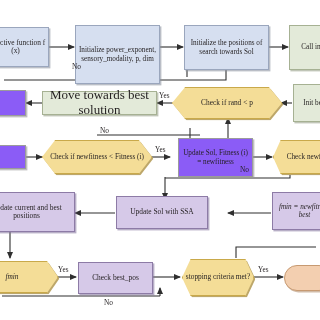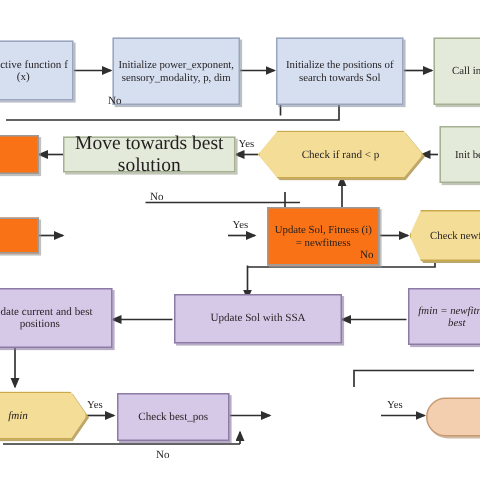--- a/index.html
+++ b/index.html
@@ -21,21 +21,21 @@
     color:#231f20;
     z-index:3;
   }
   .node .txt{padding:0 2px;display:block;}
   .rect{
     border:1px solid #8d8d8d;
     box-shadow:1.2px 1.2px 0 rgba(120,118,125,.55);
   }
   .blue{background:#d6dff0;border-color:#9aa6bd;box-shadow:1.4px 1.4px 0 rgba(140,146,160,.6);}
   .green{background:#e3ead9;border-color:#a6b193;box-shadow:1.4px 1.4px 0 rgba(150,158,135,.6);}
-  .grey{background:#f97316;border-color:#9b9b9b;box-shadow:1.4px 1.4px 0 rgba(150,150,150,.6);}
+  .grey{background:#8b5cf6;border-color:#9b9b9b;box-shadow:1.4px 1.4px 0 rgba(150,150,150,.6);}
   .purple{background:#d6c9e8;border-color:#8d7ba6;box-shadow:1.4px 1.4px 0 rgba(135,120,160,.6);}
   .hex{
     background:#f4dd97;
     border:1px solid #c9a94a;
     clip-path:polygon(12% 0,88% 0,100% 50%,88% 100%,12% 100%,0 50%);
   }
   .hexwrap{position:absolute;z-index:3;}
   .hexwrap .hx{
     position:absolute;inset:0;
     display:flex;align-items:center;justify-content:center;text-align:center;
@@ -127,21 +127,21 @@
       <path d="M2,296 L160,296"></path>
 
       <path d="M236,258 L236,247 L316,247"></path>
     </g>
   </svg>
 
   <div class="node rect blue" style="left:-18px;top:27px;width:67px;height:40px;font-size:7.4px;">
     <span class="txt">Objective function f (x)</span>
   </div>
 
-  <div class="node rect blue" style="left:75px;top:25px;width:85px;height:45px;font-size:7.2px;">
+  <div class="node rect blue" style="left:75px;top:25px;width:85px;height:59px;font-size:7.2px;">
     <span class="txt">Initialize power_exponent, sensory_modality, p, dim</span>
   </div>
 
   <div class="node rect blue" style="left:184px;top:25px;width:85px;height:45px;font-size:7.2px;">
     <span class="txt">Initialize the positions of search towards Sol</span>
   </div>
 
   <div class="node rect green" style="left:289px;top:25px;width:48px;height:45px;font-size:7.2px;">
     <span class="txt">Call init</span>
   </div>
@@ -173,20 +173,25 @@
   </div>
 
   <div class="edgelabel" style="left:100px;top:126px;font-size:7.4px;">
     <span>No</span>
   </div>
 
   <div class="node rect grey" style="left:-18px;top:145px;width:44px;height:24px;font-size:7px;">
     <span class="txt"></span>
   </div>
 
+  <div class="hexwrap" style="left:42px;top:140px;width:110px;height:34px;">
+    <div class="hexshadow"></div>
+    <div class="hex" style="position:absolute;inset:0;"></div>
+    <div class="hx" style="font-size:7.2px;">Check if newfitness &lt; Fitness (i)</div>
+  </div>
 
   <div class="edgelabel" style="left:155px;top:146px;font-size:7.2px;">
     <span>Yes</span>
   </div>
 
   <div class="node rect grey" style="left:178px;top:138px;width:75px;height:39px;font-size:7.2px;">
     <span class="txt">Update Sol, Fitness (i) = newfitness</span>
   </div>
 
   <div class="hexwrap" style="left:273px;top:140px;width:64px;height:34px;">
@@ -196,21 +201,21 @@
   </div>
 
   <div class="edgelabel" style="left:240px;top:165px;font-size:7.4px;">
     <span>No</span>
   </div>
 
   <div class="node rect purple" style="left:-22px;top:192px;width:97px;height:40px;font-size:7.4px;">
     <span class="txt">Update current and best positions</span>
   </div>
 
-  <div class="node rect purple" style="left:116px;top:196px;width:112px;height:33px;font-size:7.4px;">
+  <div class="node rect purple" style="left:116px;top:196px;width:92px;height:33px;font-size:7.4px;">
     <span class="txt">Update Sol with SSA</span>
   </div>
 
   <div class="node rect purple" style="left:272px;top:192px;width:65px;height:38px;font-size:7.2px;">
     <span class="txt ital">fmin = newfitness best</span>
   </div>
 
   <div class="hexwrap" style="left:-34px;top:261px;width:92px;height:32px;">
     <div class="hexshadow"></div>
     <div class="hex" style="position:absolute;inset:0;"></div>
@@ -218,20 +223,25 @@
   </div>
 
   <div class="edgelabel" style="left:58px;top:266px;font-size:7.2px;">
     <span>Yes</span>
   </div>
 
   <div class="node rect purple" style="left:78px;top:262px;width:75px;height:32px;font-size:7.4px;">
     <span class="txt">Check best_pos</span>
   </div>
 
+  <div class="hexwrap" style="left:182px;top:259px;width:72px;height:37px;">
+    <div class="hexshadow"></div>
+    <div class="hex" style="position:absolute;inset:0;"></div>
+    <div class="hx" style="font-size:7.4px;">stopping criteria met?</div>
+  </div>
 
   <div class="edgelabel" style="left:258px;top:266px;font-size:7.2px;">
     <span>Yes</span>
   </div>
 
   <div class="node stadium" style="left:284px;top:265px;width:48px;height:26px;font-size:7.4px;">
     <span class="txt"></span>
   </div>
 
   <div class="edgelabel" style="left:104px;top:298px;font-size:7.4px;">

